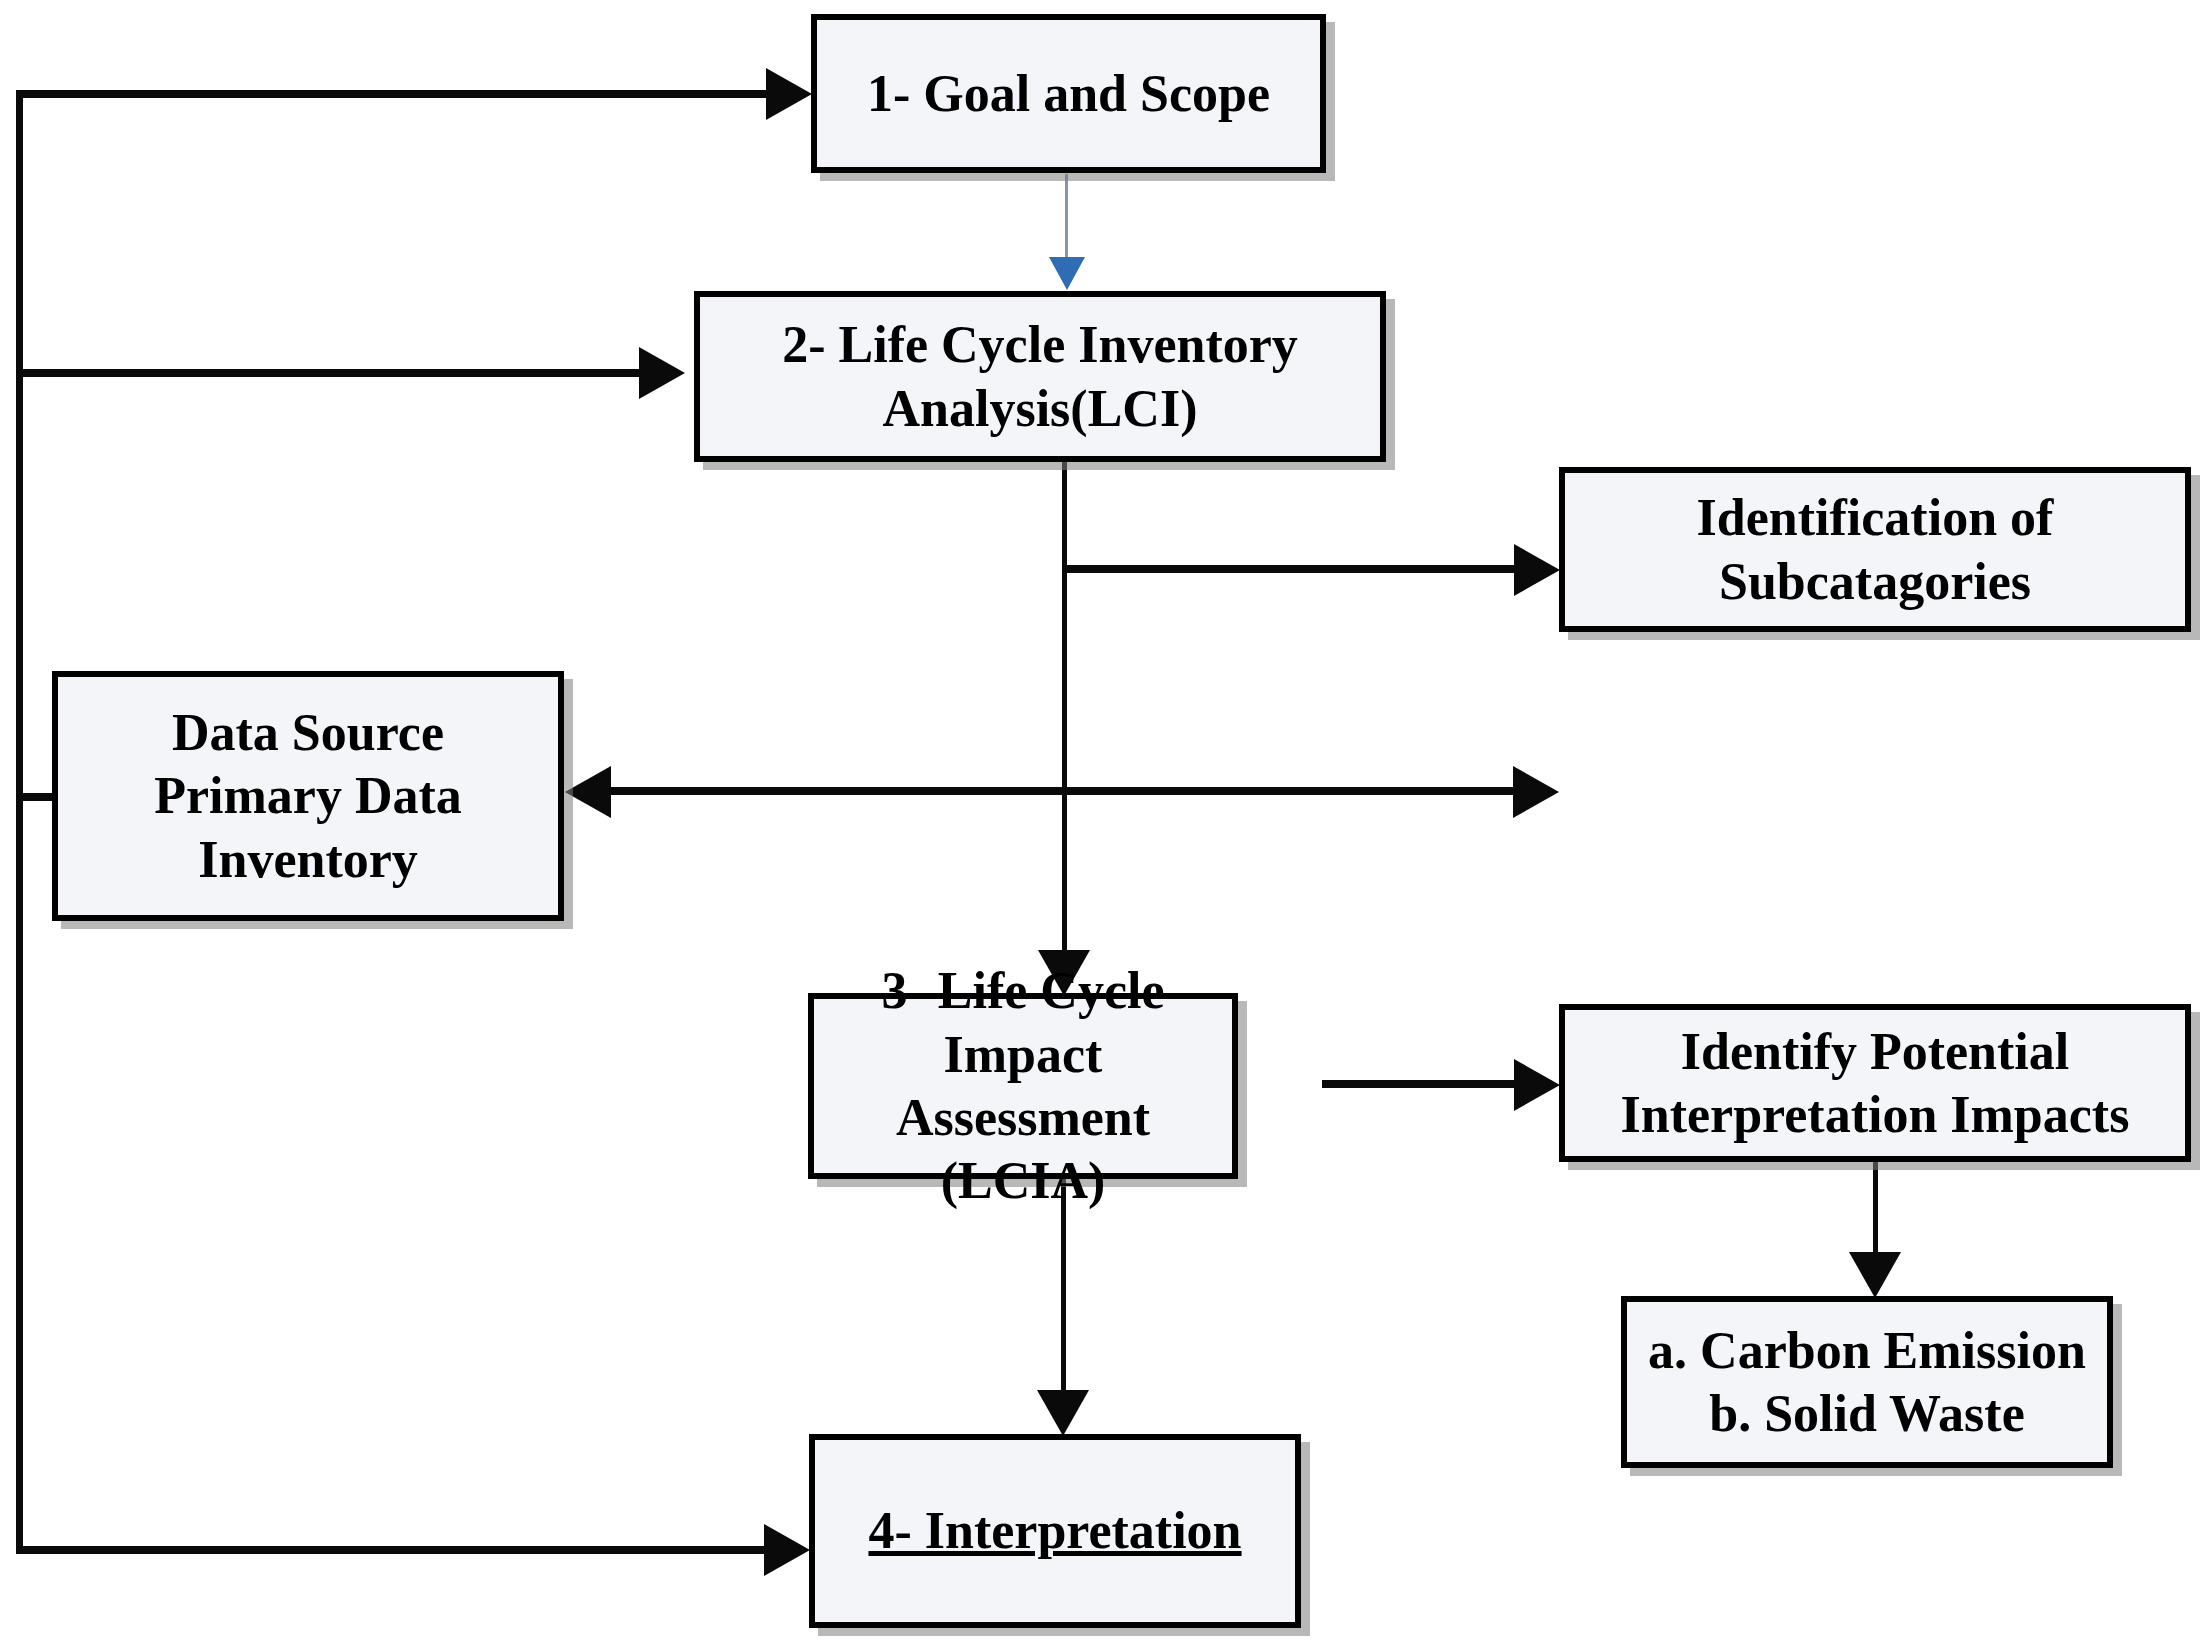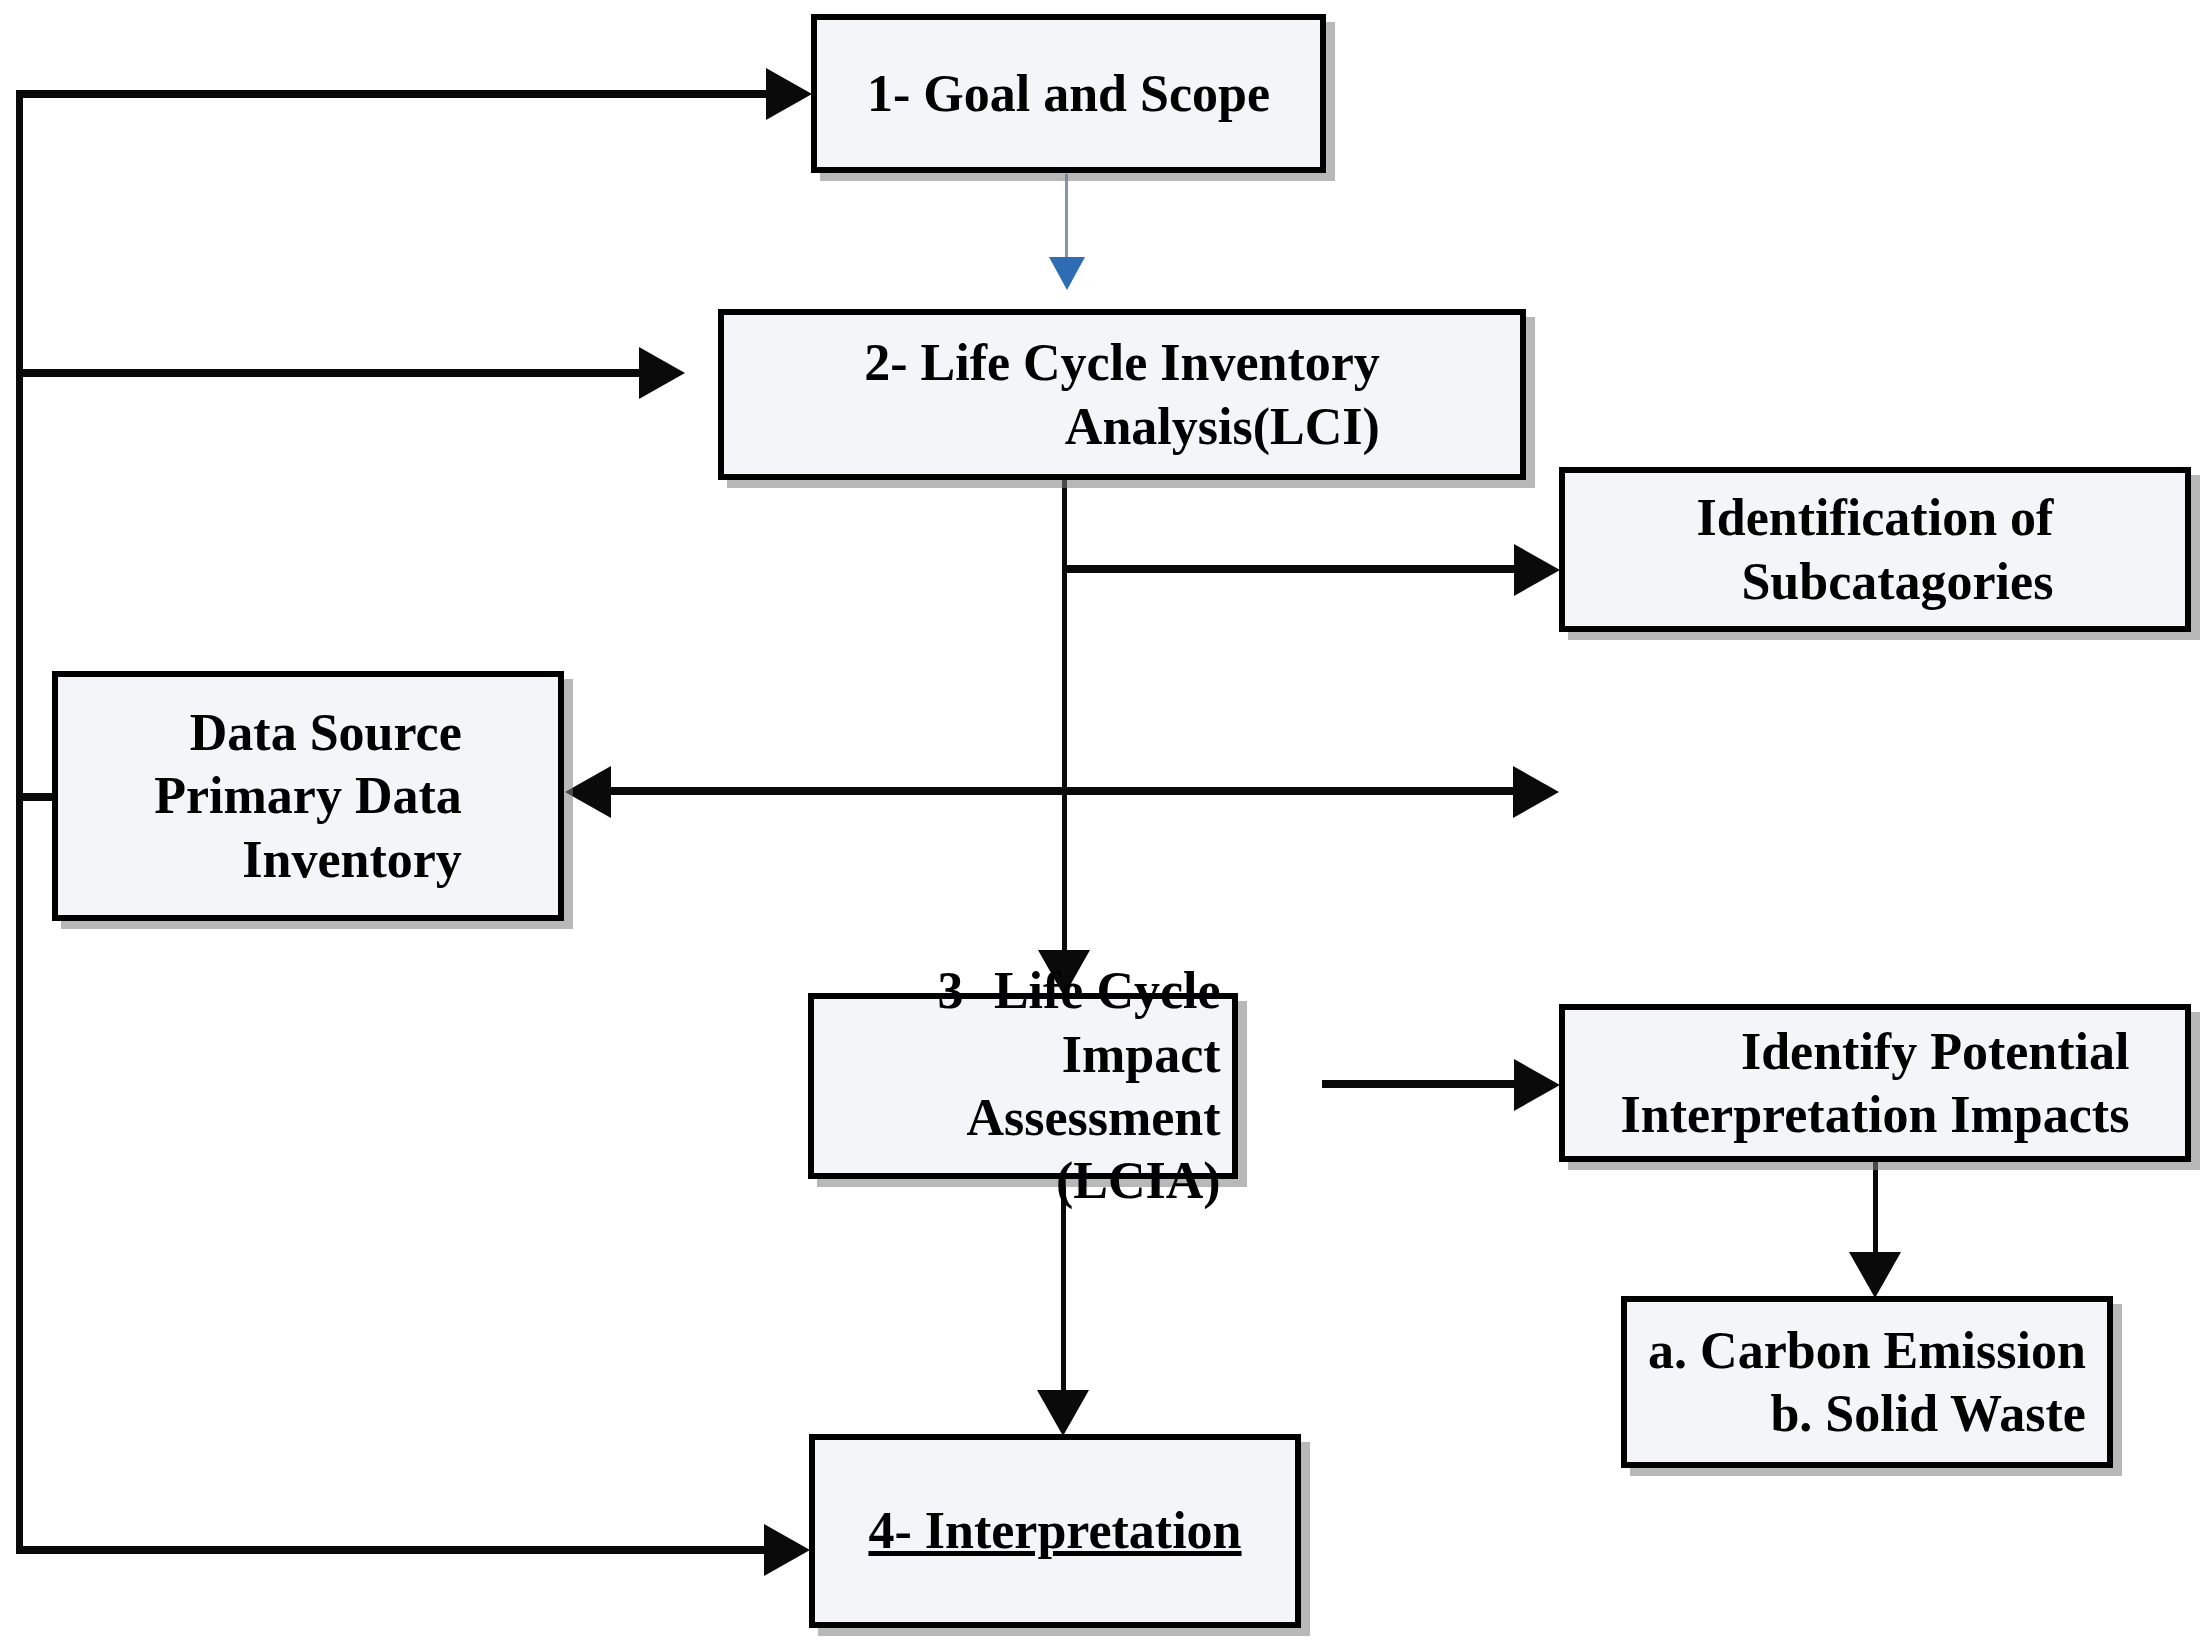--- a/index.html
+++ b/index.html
@@ -20,21 +20,21 @@
     font-family:"Liberation Serif","DejaVu Serif",serif;
     overflow:hidden;
   }
   .node{
     position:absolute;
     box-sizing:border-box;
     border:6.8px solid var(--box-border);
     background:var(--box-fill);
     box-shadow:9px 8px 0 var(--shadow);
     display:flex;align-items:center;justify-content:center;
-    text-align:right;
+    text-align:center;
   }
   .label{
     white-space:pre-line;
     font-weight:bold;
     font-size:52px;
     line-height:1.22;
     color:var(--text);
     padding:0 11.4px;
   }
   .line{position:absolute;background:var(--line);}
@@ -82,21 +82,21 @@
   <div class="line" style="left:1061px;top:1179px;width:4.6px;height:212px;"></div>
   <div class="arrow down" style="left:1037px;top:1390px;"></div>
 
   <div class="line" style="left:1873px;top:1161px;width:4.6px;height:94px;"></div>
   <div class="arrow down" style="left:1849px;top:1252px;"></div>
 
   <div class="node" style="left:811px;top:14.2px;width:515px;height:159px;">
     <span class="label">1- Goal and Scope</span>
   </div>
 
-  <div class="node" style="left:718px;top:291px;width:808px;height:171px;margin-top:18px;">
+  <div class="node" style="left:694px;top:291px;width:692px;height:171px;">
     <span class="label">2- Life Cycle Inventory
 Analysis(LCI)</span>
   </div>
 
   <div class="node" style="left:52px;top:671px;width:512px;height:250px;">
     <span class="label">Data Source
 Primary Data
 Inventory</span>
   </div>
 

